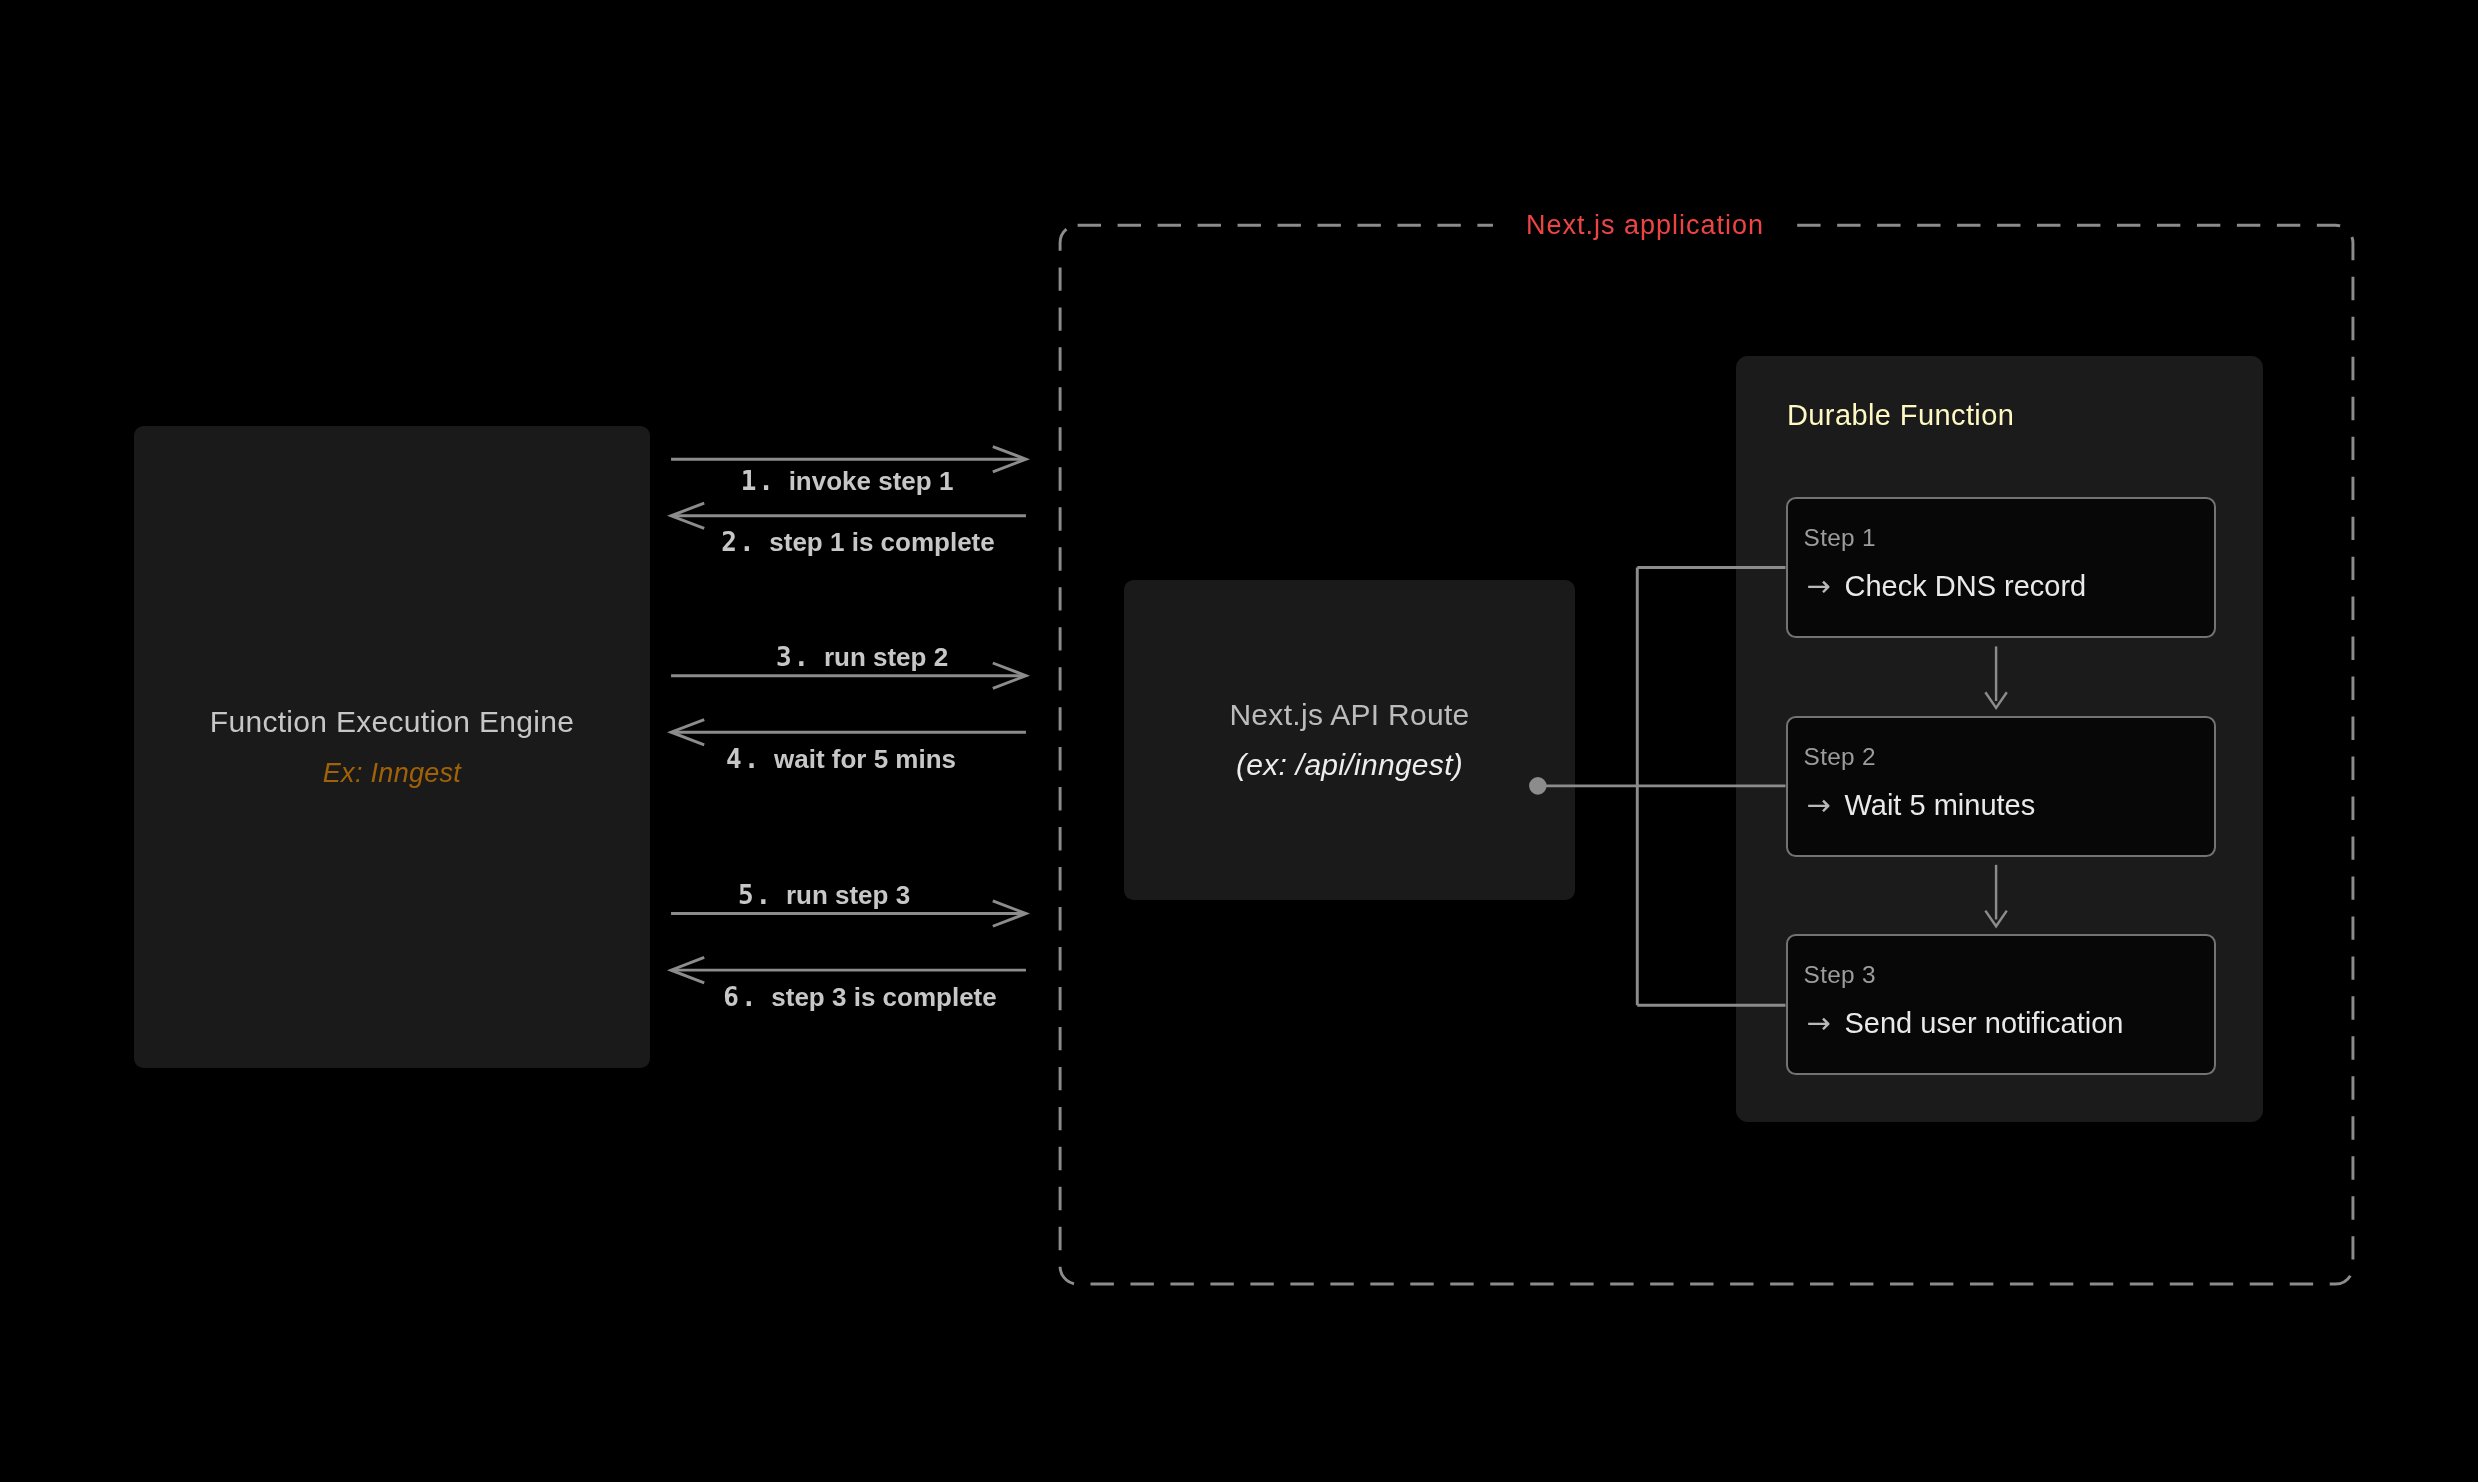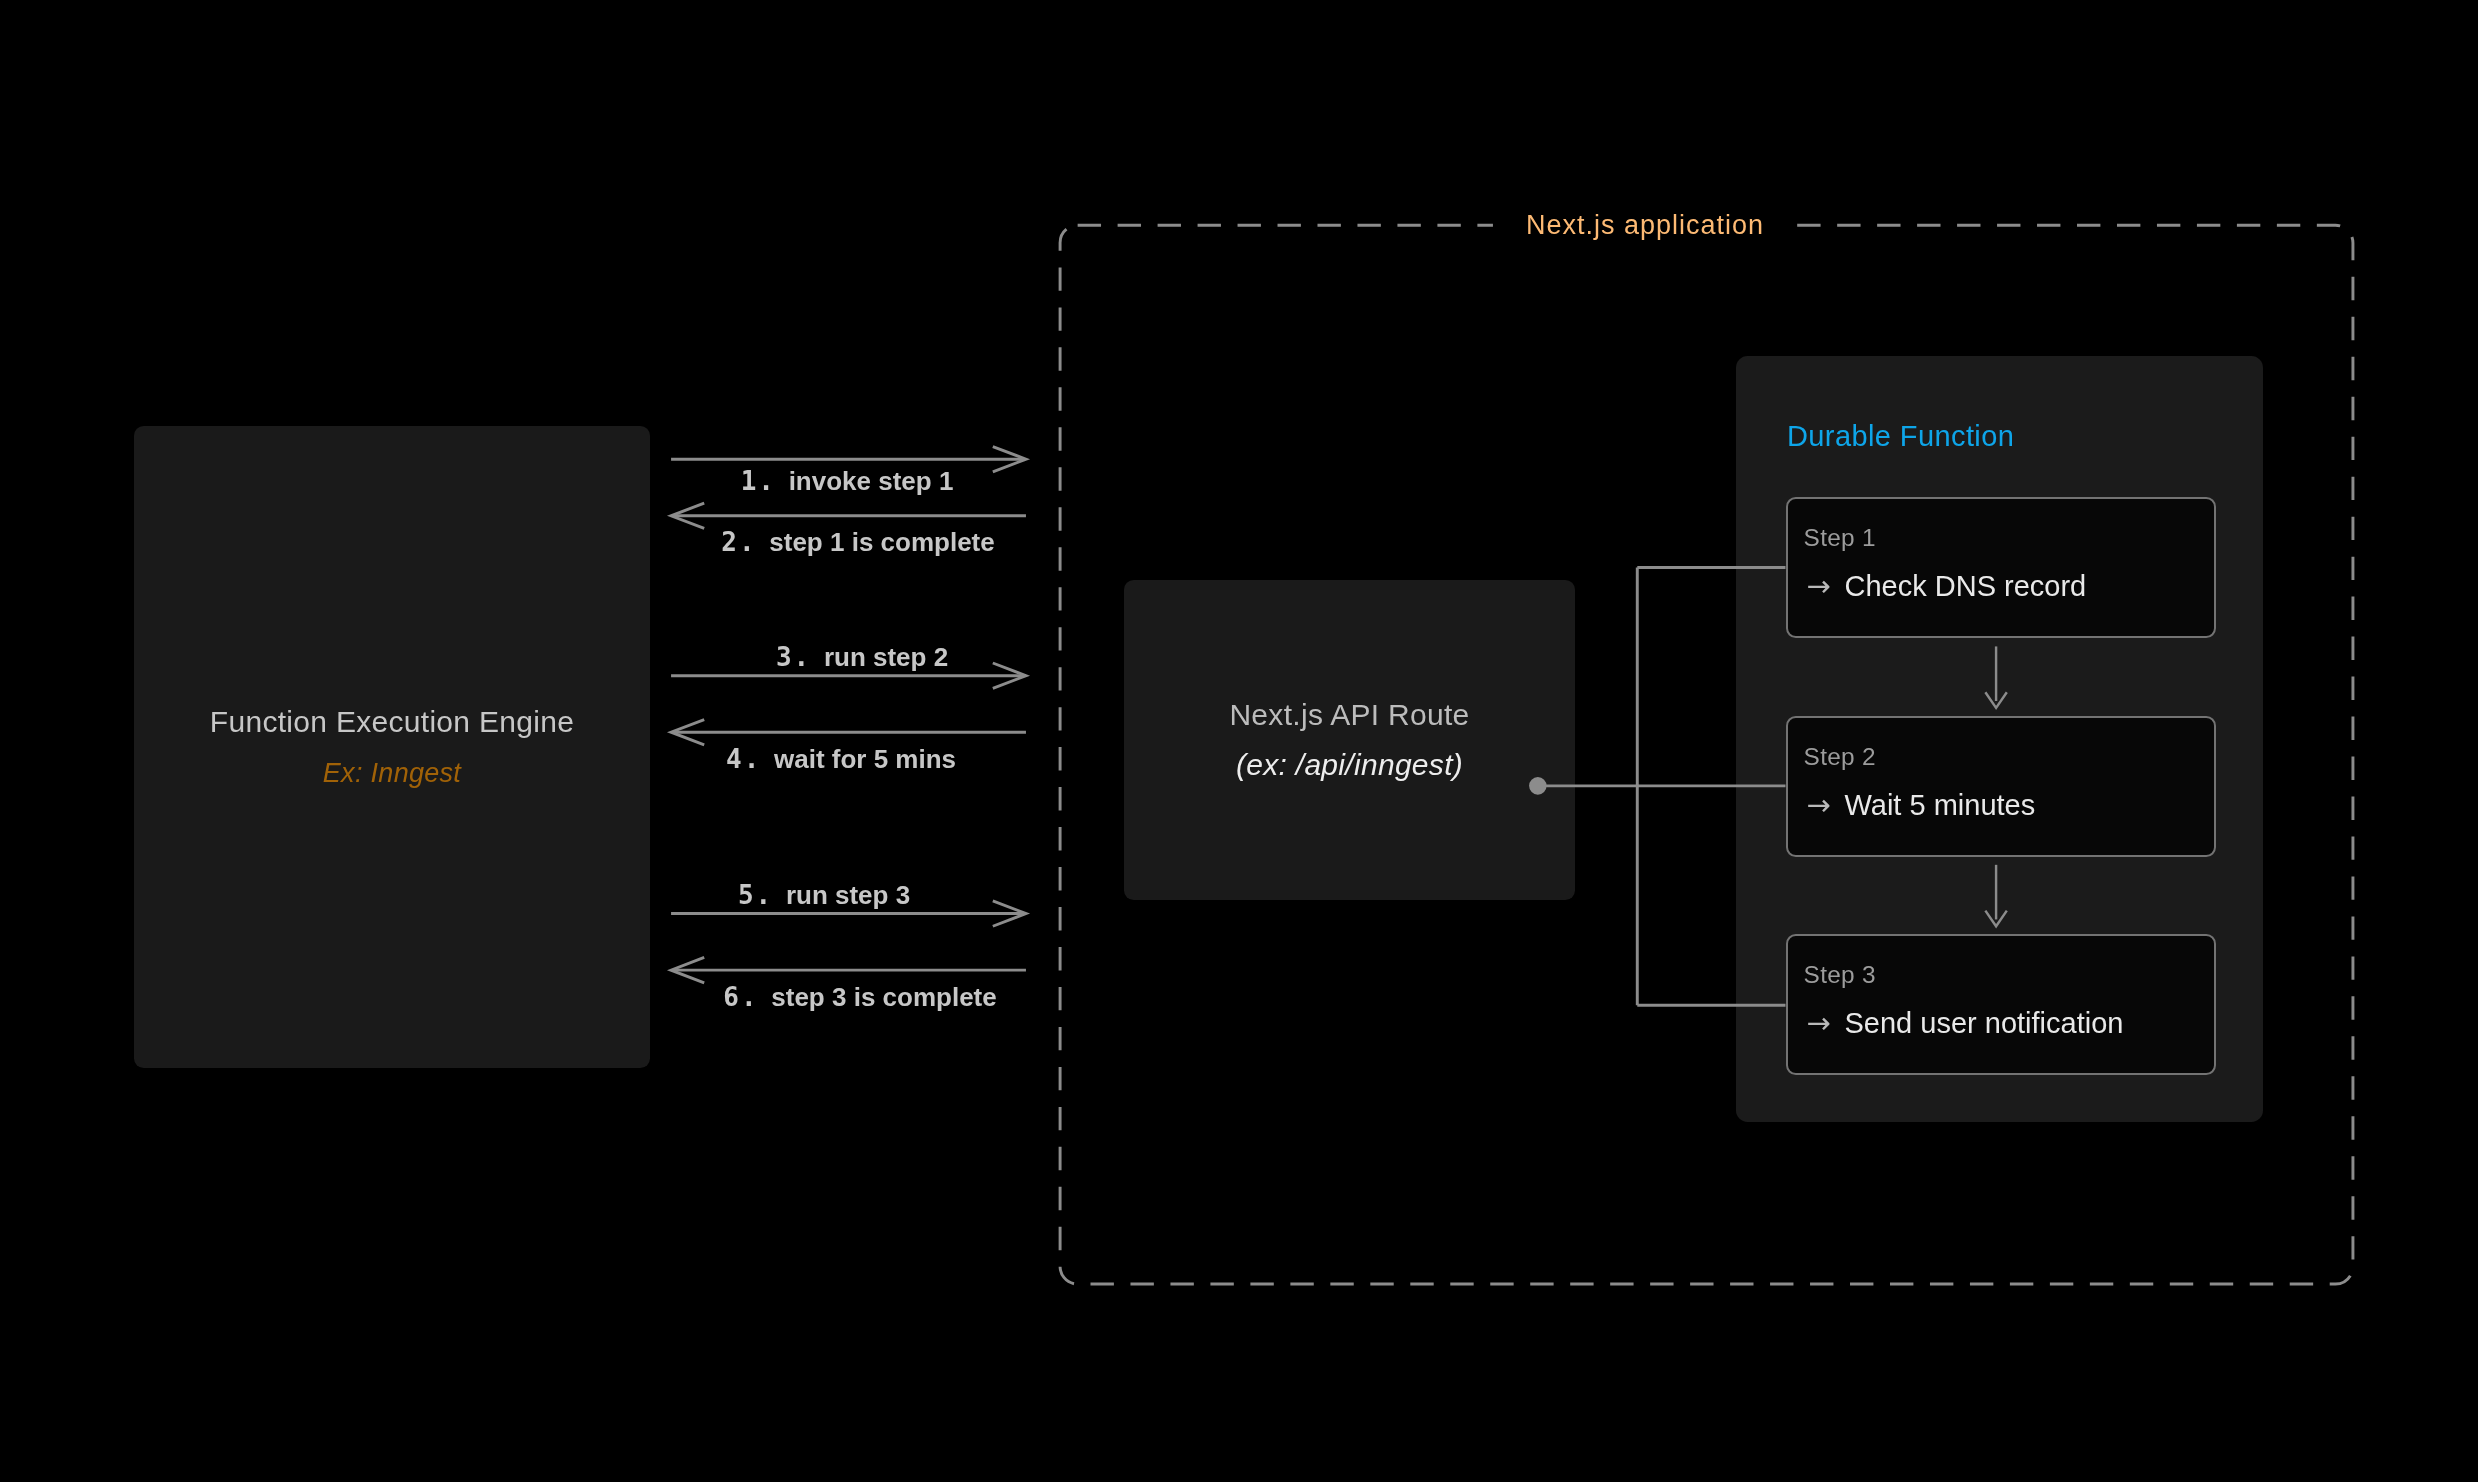--- a/index.html
+++ b/index.html
@@ -29,40 +29,40 @@
   }
   #msg1{left:847px;top:441px;margin-top:40px;}
   #msg2{left:858px;top:542px;}
   #msg3{left:824px;top:657px;margin-left:38px;}
   #msg4{left:841px;top:759px;}
   #msg5{left:824px;top:895px;}
   #msg6{left:860px;top:997px;}
   
   .app-label{
     position:absolute;left:1645px;top:225px;transform:translate(-50%,-50%);
-    background:#000;color:#fdba74;font-size:27px;letter-spacing:1px;
+    background:#000;color:#ef4444;font-size:27px;letter-spacing:1px;
     padding:7.8px 33px;white-space:nowrap;z-index:3;
   }
   
   .api-box{
     position:absolute;left:1124px;top:580px;width:451px;height:320px;
     background:#1a1a1a;border-radius:9.8px;
     display:flex;flex-direction:column;align-items:center;justify-content:center;gap:15.6px;
     z-index:1;
   }
   .api-title{color:#bcbcbc;font-size:30px;letter-spacing:0.3px;}
   .api-subtitle{color:#ededed;font-size:30px;font-style:italic;letter-spacing:0.3px;}
   
   .df-panel{
     position:absolute;left:1736px;top:356px;width:527px;height:766px;
     background:#1b1b1b;border-radius:11.7px;z-index:1;
   }
   .df-title{
-    position:absolute;left:51px;top:64px;
-    color:#0ea5e9;font-size:29px;letter-spacing:0.4px;
+    position:absolute;left:51px;top:43px;
+    color:#fef9c3;font-size:29px;letter-spacing:0.4px;
   }
   .step-box{
     position:absolute;left:50px;width:430px;height:141px;
     background:#070707;border:2px solid #737373;border-radius:9.8px;
     box-sizing:border-box;
   }
   #step-1{top:141px;}
   #step-2{top:360px;}
   #step-3{top:578px;}
   .step-label{

